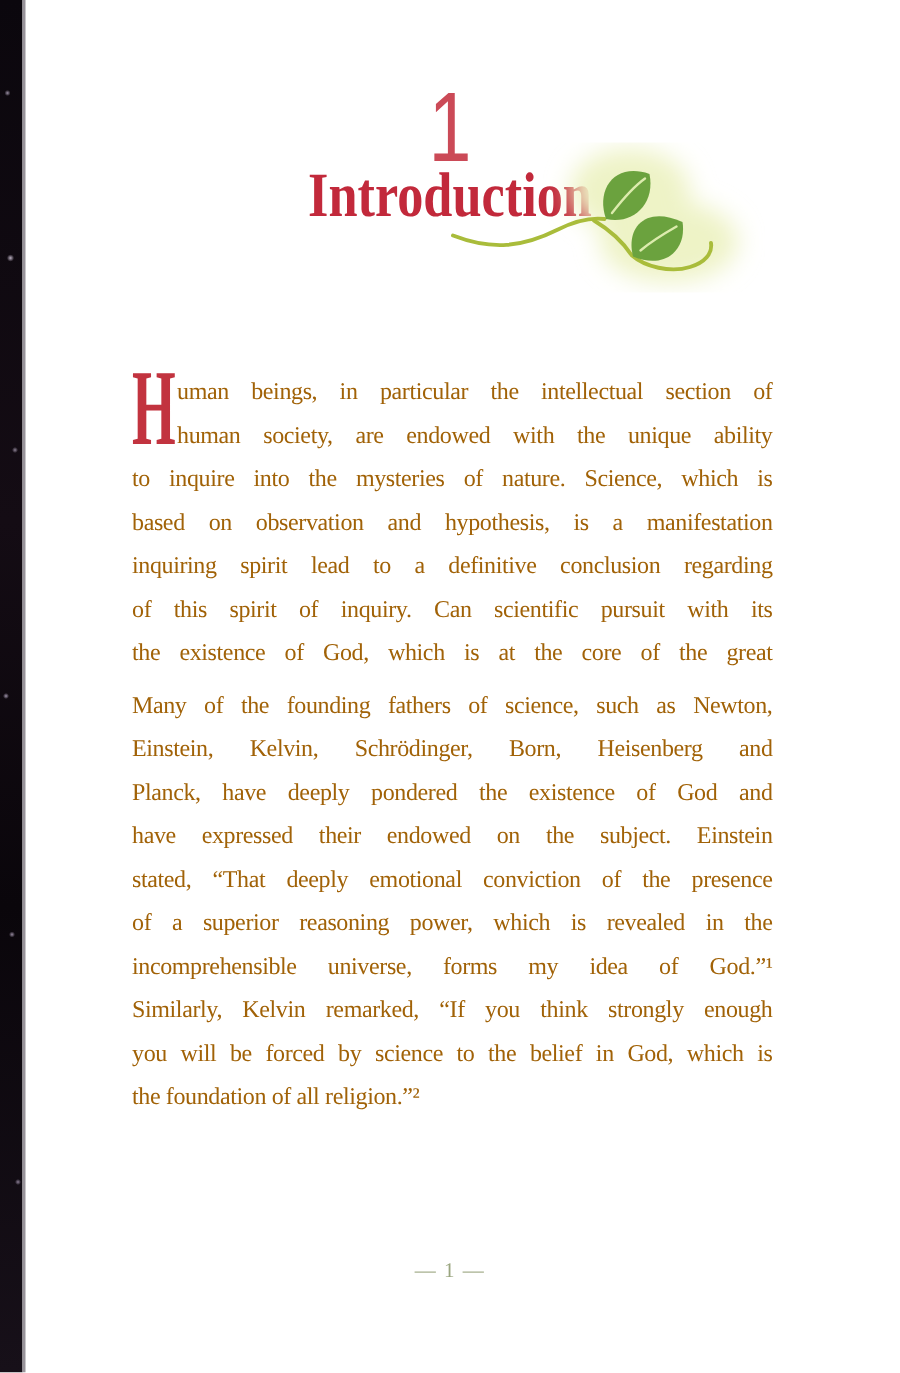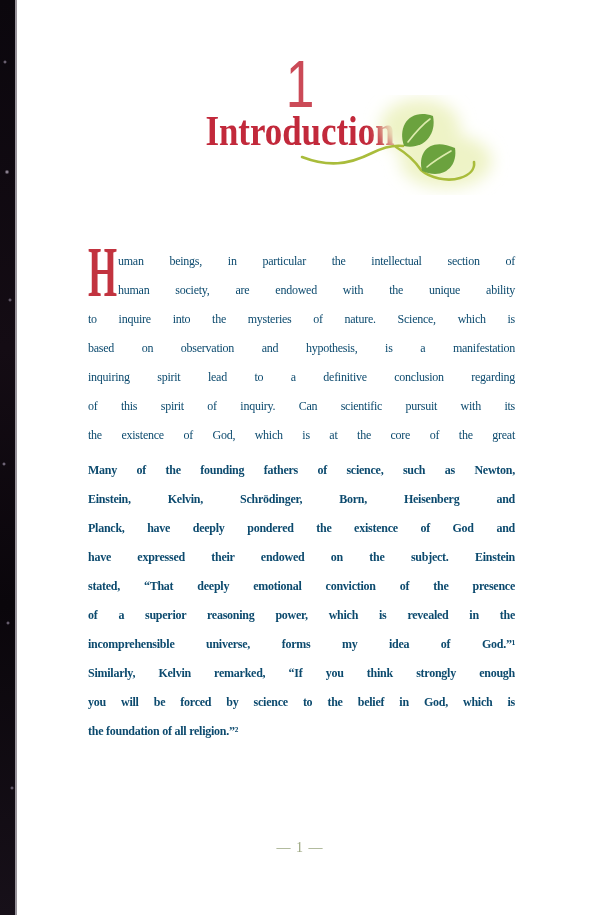--- a/index.html
+++ b/index.html
@@ -45,33 +45,33 @@
     color: #c2293b;
     transform: scaleX(0.83);
     transform-origin: 300px 50%;
   }
 
   .leaves { position: absolute; left: 300px; top: 95px; width: 210px; height: 100px; }
 
   
   .body-col {
     position: absolute; left: 88px; top: 247px; width: 427px;
-    font-size: 12px; line-height: 29px; letter-spacing: -0.25px;
-    color: #0c4a6e;
+    font-size: 16px; line-height: 29px; letter-spacing: -0.25px;
+    color: #a16207;
   }
   .jline {
     height: 29px;
     white-space: nowrap;
     text-align: justify;
     text-align-last: justify;
     text-justify: inter-word;
   }
   .jline.endline { text-align-last: left; }
   .jline.indent { padding-left: 30px; }
-  .para2 { margin-top: 6px; font-weight: bold; }
+  .para2 { margin-top: 6px; }
 
   
   .drop-cap {
     position: absolute; left: 88px; top: 236px;
     font-size: 72px; font-weight: bold; line-height: 1;
     color: #c2333f;
     transform: scaleX(0.52);
     transform-origin: 0 0;
     letter-spacing: 0;
   }

